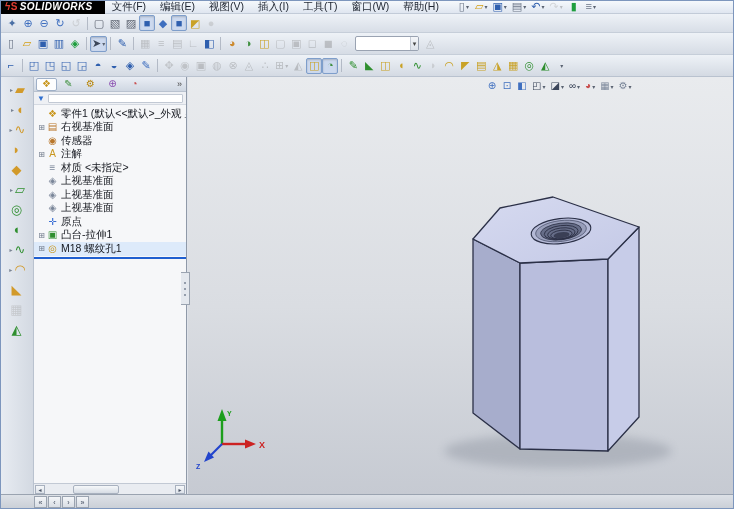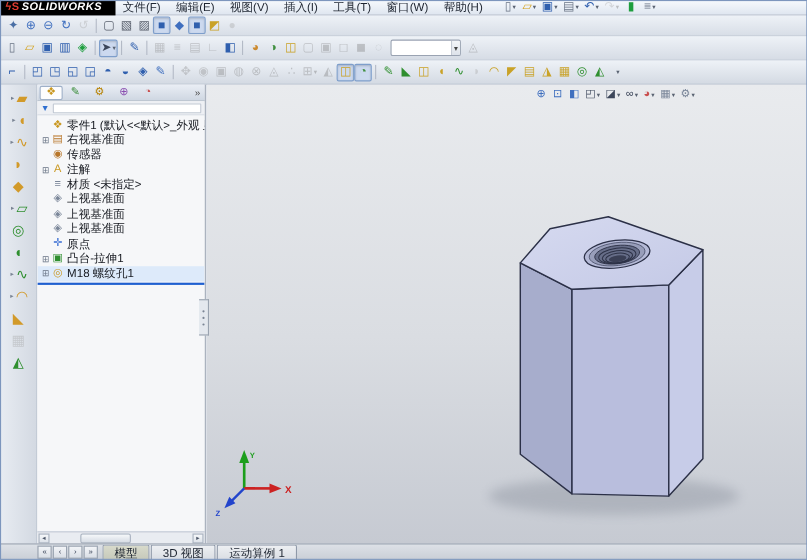--- a/index.html
+++ b/index.html
@@ -605,27 +605,15 @@
       <span class="navb">
         <span>‹</span>
       </span>
       <span class="navb">
         <span>›</span>
       </span>
       <span class="navb">
         <span>»</span>
       </span>
     </span>
-  <span id="btabs" style="display:flex;align-items:flex-end">
-
-  <span class="btab active">
-        <span>模型</span>
-      </span>
-      <span class="btab">
-        <span>3D 视图</span>
-      </span>
-      <span class="btab">
-        <span>运动算例 1</span>
-      </span>
-    </span>
 </div>
 
 <div id="winframe"></div>
 
 </body></html>

